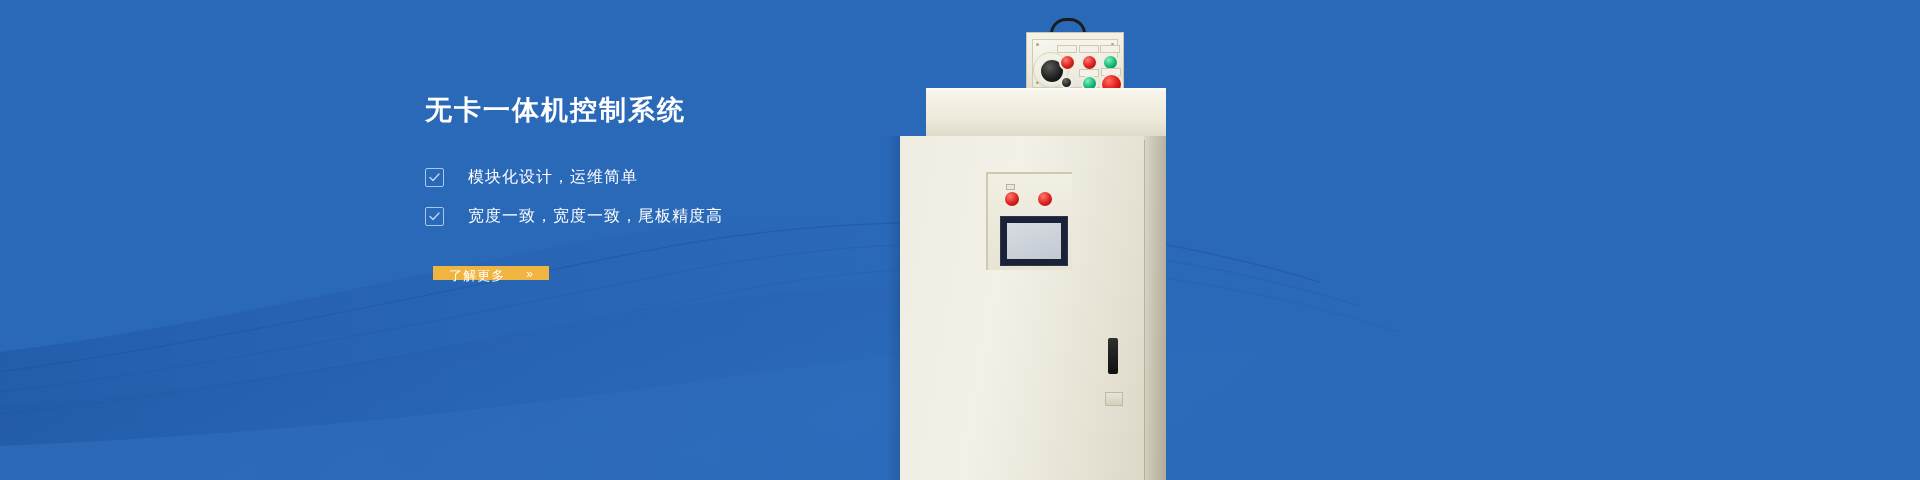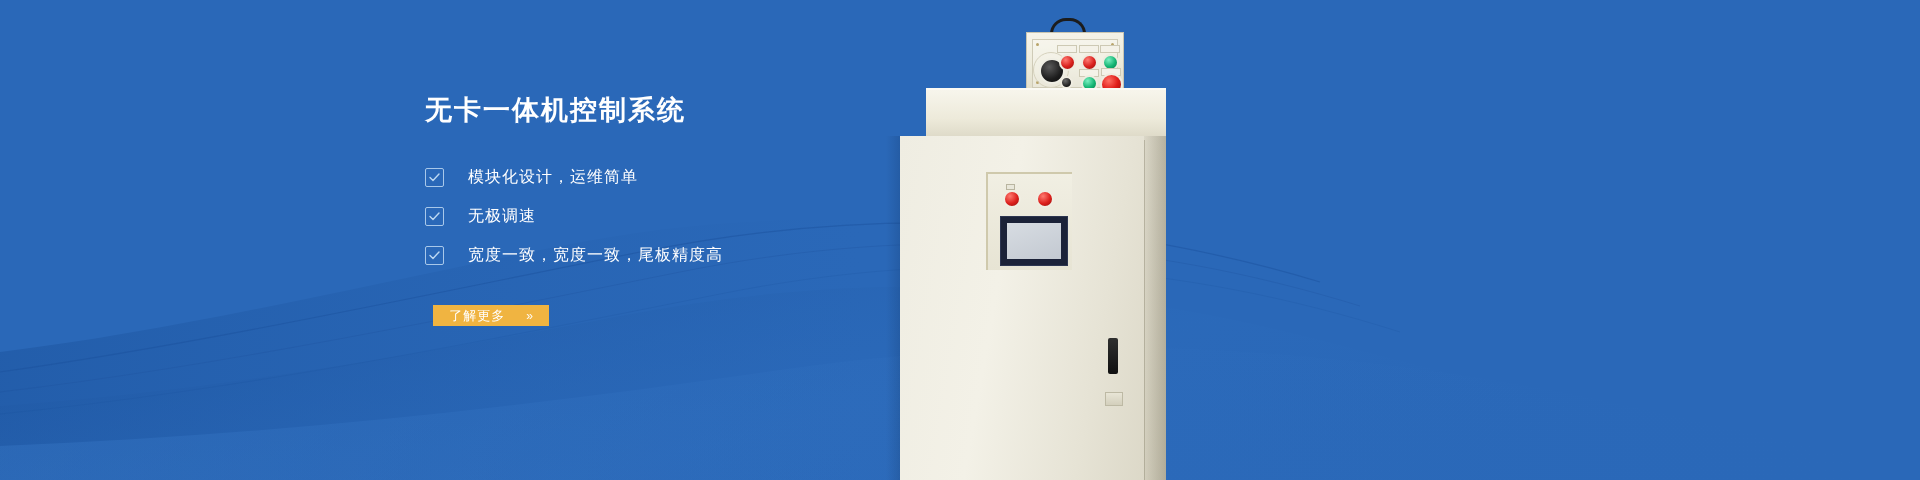--- a/index.html
+++ b/index.html
@@ -30,23 +30,23 @@
     width:17px;height:17px;flex:0 0 17px;margin-right:24px;
     border:1px solid #a8c8ea;border-radius:2px;
     display:flex;align-items:center;justify-content:center;
   }
   .chk svg{display:block;}
   .feature-text{
     font-size:16px;color:#ffffff;letter-spacing:1px;line-height:22px;
     white-space:nowrap;
   }
   .more-btn{
-    display:inline-flex;align-items:center;justify-content:center;
+    display:inline-flex;justify-content:center;
     margin-top:22px;margin-left:8px;
-    width:116px;height:21px;
+    width:116px;height:14px;
     background:#f0b441;color:#ffffff;font-size:13px;letter-spacing:1px;
     border:none;cursor:pointer;gap:15px;
   }
   .more-btn .chev{margin-left:6px;font-size:12px;opacity:.95;letter-spacing:0;}
 
   
   .machine{position:absolute;left:900px;top:0;width:320px;height:480px;}
   .cab-body{
     position:absolute;left:0px;top:136px;width:266px;height:344px;
     background:linear-gradient(100deg,#efede2 0%,#f3f1e7 38%,#e6e3d5 72%,#d9d5c4 100%);
@@ -178,28 +178,20 @@
 
       <li class="feature-item">
         <span class="chk">
           <svg width="11" height="9" viewBox="0 0 11 9">
             <path d="M1 4.4 L4 7.4 L10 1" fill="none" stroke="#bcd8f2" stroke-width="1.4" stroke-linecap="round" stroke-linejoin="round"></path>
           </svg>
         </span>
         <span class="feature-text">模块化设计，运维简单</span>
       </li>
 
-      <li class="feature-item">
-        <span class="chk">
-          <svg width="11" height="9" viewBox="0 0 11 9">
-            <path d="M1 4.4 L4 7.4 L10 1" fill="none" stroke="#bcd8f2" stroke-width="1.4" stroke-linecap="round" stroke-linejoin="round"></path>
-          </svg>
-        </span>
-        <span class="feature-text">无极调速</span>
-      </li>
 
       <li class="feature-item">
         <span class="chk">
           <svg width="11" height="9" viewBox="0 0 11 9">
             <path d="M1 4.4 L4 7.4 L10 1" fill="none" stroke="#bcd8f2" stroke-width="1.4" stroke-linecap="round" stroke-linejoin="round"></path>
           </svg>
         </span>
         <span class="feature-text">宽度一致，宽度一致，尾板精度高</span>
       </li>
 

